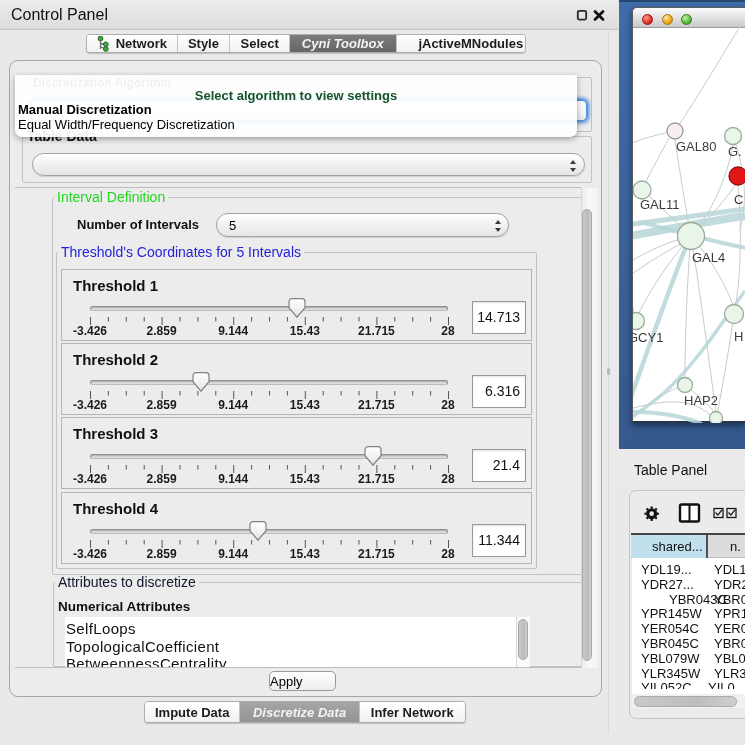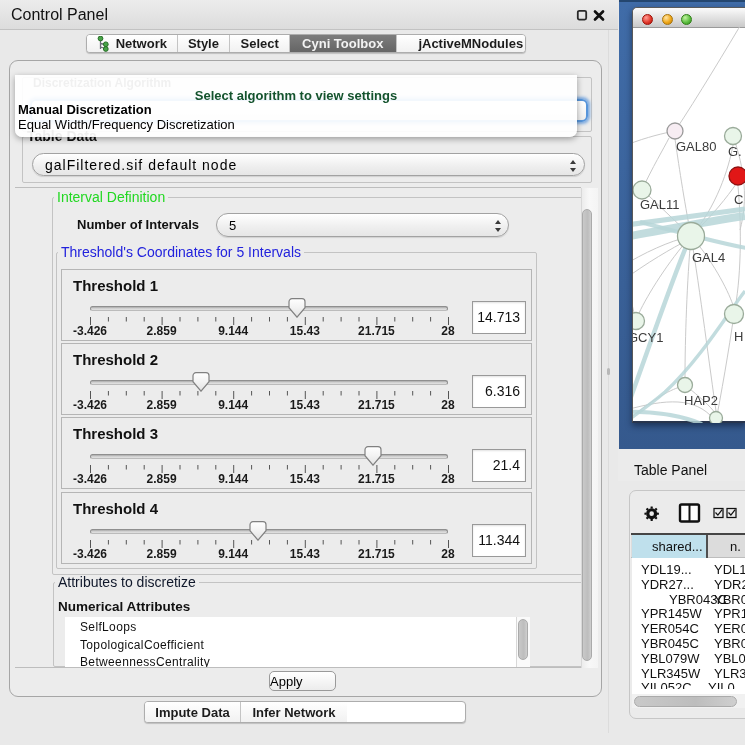--- a/index.html
+++ b/index.html
@@ -13,21 +13,21 @@
     background:linear-gradient(#ececec,#dcdcdc); border-bottom:1px solid #c2c2c2; }
   #cptitle .t { position:absolute; left:11px; top:6px; font-size:16px; color:#111; }
 
   
   .segbar { height:22px; background:#ffffff; border:1px solid #adadad; border-radius:4px;
     display:flex; box-shadow:0 1px 1px rgba(0,0,0,.18); overflow:hidden; }
   .segbar.top { height:19px; }
   .seg { display:flex; align-items:center; justify-content:center; font-size:13px; font-weight:bold;
     color:#1c1c1c; background:linear-gradient(#ffffff,#f1f1f1); border-right:1px solid #c4c4c4; }
   .seg:last-child { border-right:none; }
-  .seg.dark { background:linear-gradient(#7d7d7d,#656565); color:#f3f3f3; }
+  .seg.dark { background:linear-gradient(#7d7d7d,#656565); color:#f3f3f3;font-style:italic; }
 
   
   #cbox { left:9px; top:60px; width:593px; height:637px; background:#ececec;
     border:1px solid #a6a6a6; border-radius:9px; }
 
   fieldset.grp { border:1px solid #c3c3c3; border-radius:2px; position:absolute; }
   fieldset.grp legend { font-size:14px; padding:0 3px; margin-left:1px; }
 
   
   .combo { position:absolute; background:linear-gradient(#ffffff,#eeeeee 60%,#e6e6e6);
@@ -48,21 +48,21 @@
     border:1px solid #999; box-shadow:inset 0 1px 2px rgba(0,0,0,.12); font-size:14px; color:#111;
     text-align:right; padding:7px 5px 0 0; }
   .thp .lbl { position:absolute; top:54px; font-size:12px; font-weight:bold; color:#1a1a1a; transform:translateX(-50%); }
   .thumb { position:absolute; top:28px; width:18px; height:20px; }
 
   
   .vsb-track { position:absolute; background:linear-gradient(90deg,#ececec,#f8f8f8 45%,#f4f4f4); border-left:1px solid #d8d8d8; }
   .vsb-thumb { position:absolute; border-radius:6px; background:linear-gradient(90deg,#c9c9c9,#bdbdbd 60%,#cfcfcf); border:1px solid #aaaaaa; }
 
   .list { position:absolute; background:#fff; overflow:hidden; }
-  .list .it { position:absolute; left:15px; font-size:12px; letter-spacing:0.35px; color:#111; }
+  .list .it { position:absolute; left:1px; font-size:15px; letter-spacing:0.35px; color:#111; }
 
   #applybtn { position:absolute; left:269px; top:671px; width:67px; height:20px;
     background:linear-gradient(#ffffff,#ececec); border:1px solid #9a9a9a; border-radius:5px;
     font-size:13px; color:#000; text-align:left; padding-top:2px; }
 
   
   #bluebg { left:619px; top:0; width:126px; height:449px; background:linear-gradient(#406ca8,#35598d); border-top:2px solid #24466f; }
   #macwin { left:632px; top:7px; width:114px; height:416px; background:#fff;
     border:1px solid #5a5a5a; border-bottom:2px solid #28354d; border-radius:5px 0 0 0; box-shadow:0 3px 6px rgba(10,20,40,.55); }
   #mactb { position:absolute; left:0; top:0; width:112px; height:20px;
@@ -106,21 +106,20 @@
 <div class="abs" id="cbox"></div>
 
 <div class="abs" style="left:33px;top:76px;font-size:12px;font-weight:bold;color:#333;">Discretization Algorithm</div>
 <fieldset class="grp" style="left:22px;top:77px;width:570px;height:55px;"></fieldset>
 <div class="abs" style="left:30px;top:99px;width:558px;height:23px;background:linear-gradient(#ffffff,#ededed);border:2px solid #5795da;border-radius:6px;box-shadow:0 0 3px 1.5px rgba(90,150,220,.75);"></div>
 
 <fieldset class="grp" style="left:22px;top:128px;width:570px;height:55px;">
   <legend style="color:#111;font-weight:bold;">Table Data</legend>
 </fieldset>
 <div class="combo" style="left:32px;top:153px;width:553px;height:23px;">
-  <div class="txt" style="font-size:14px;letter-spacing:1px;top:3px;">galFiltered.sif default node</div>
   <div class="arrows" style="right:7px;top:5.5px;"></div>
 </div>
 
 <div class="abs" style="left:15px;top:75px;width:562px;height:62px;background:rgba(255,255,255,.93);
   border-radius:0 0 7px 7px; box-shadow:0 2px 6px rgba(0,0,0,.35);"></div>
 <div class="abs" style="left:15px;top:88px;width:562px;text-align:center;font-size:13px;font-weight:bold;color:#14532d;">Select algorithm to view settings</div>
 <div class="abs" style="left:18px;top:102px;font-size:13px;font-weight:bold;color:#000;">Manual Discretization</div>
 <div class="abs" style="left:18px;top:117px;font-size:13px;color:#000;">Equal Width/Frequency Discretization</div>
 
 <div class="abs" style="left:15px;top:187px;width:566px;height:1px;background:#bdbdbd;"></div>
@@ -338,20 +337,21 @@
 
 <div class="abs" style="left:15px;top:667px;width:566px;height:1px;background:#bdbdbd;"></div>
 
 <div class="vsb-track abs" style="left:581px;top:188px;width:17px;height:480px;"></div>
 <div class="vsb-thumb abs" style="left:582px;top:209px;width:10px;height:452px;"></div>
 
 <div id="applybtn">Apply</div>
 
 <div class="abs segbar" style="left:144px;top:701px;width:322px;">
   <div class="seg" style="width:96px;">Impute Data</div>
+  <div class="seg dark" style="width:120px;background:linear-gradient(#a5a5a5,#949494);color:#f2f2f2;">Discretize Data</div>
   <div class="seg" style="width:106px;">Infer Network</div>
 </div>
 
 <div class="abs" id="bluebg"></div>
 <div class="abs" id="macwin">
   <div id="mactb">
     <div class="tl" style="left:9px; background:radial-gradient(circle at 35% 30%, #ff9d96, #e33b2e 55%, #ad1007); border:0.5px solid #9c0f06;"></div>
     <div class="tl" style="left:29px; background:radial-gradient(circle at 35% 30%, #ffe6a8, #f0a819 55%, #c07c08); border:0.5px solid #a8740b;"></div>
     <div class="tl" style="left:48px; background:radial-gradient(circle at 35% 30%, #c2f3a0, #5fc043 55%, #2f8d1a); border:0.5px solid #2f7d16;"></div>
   </div>

